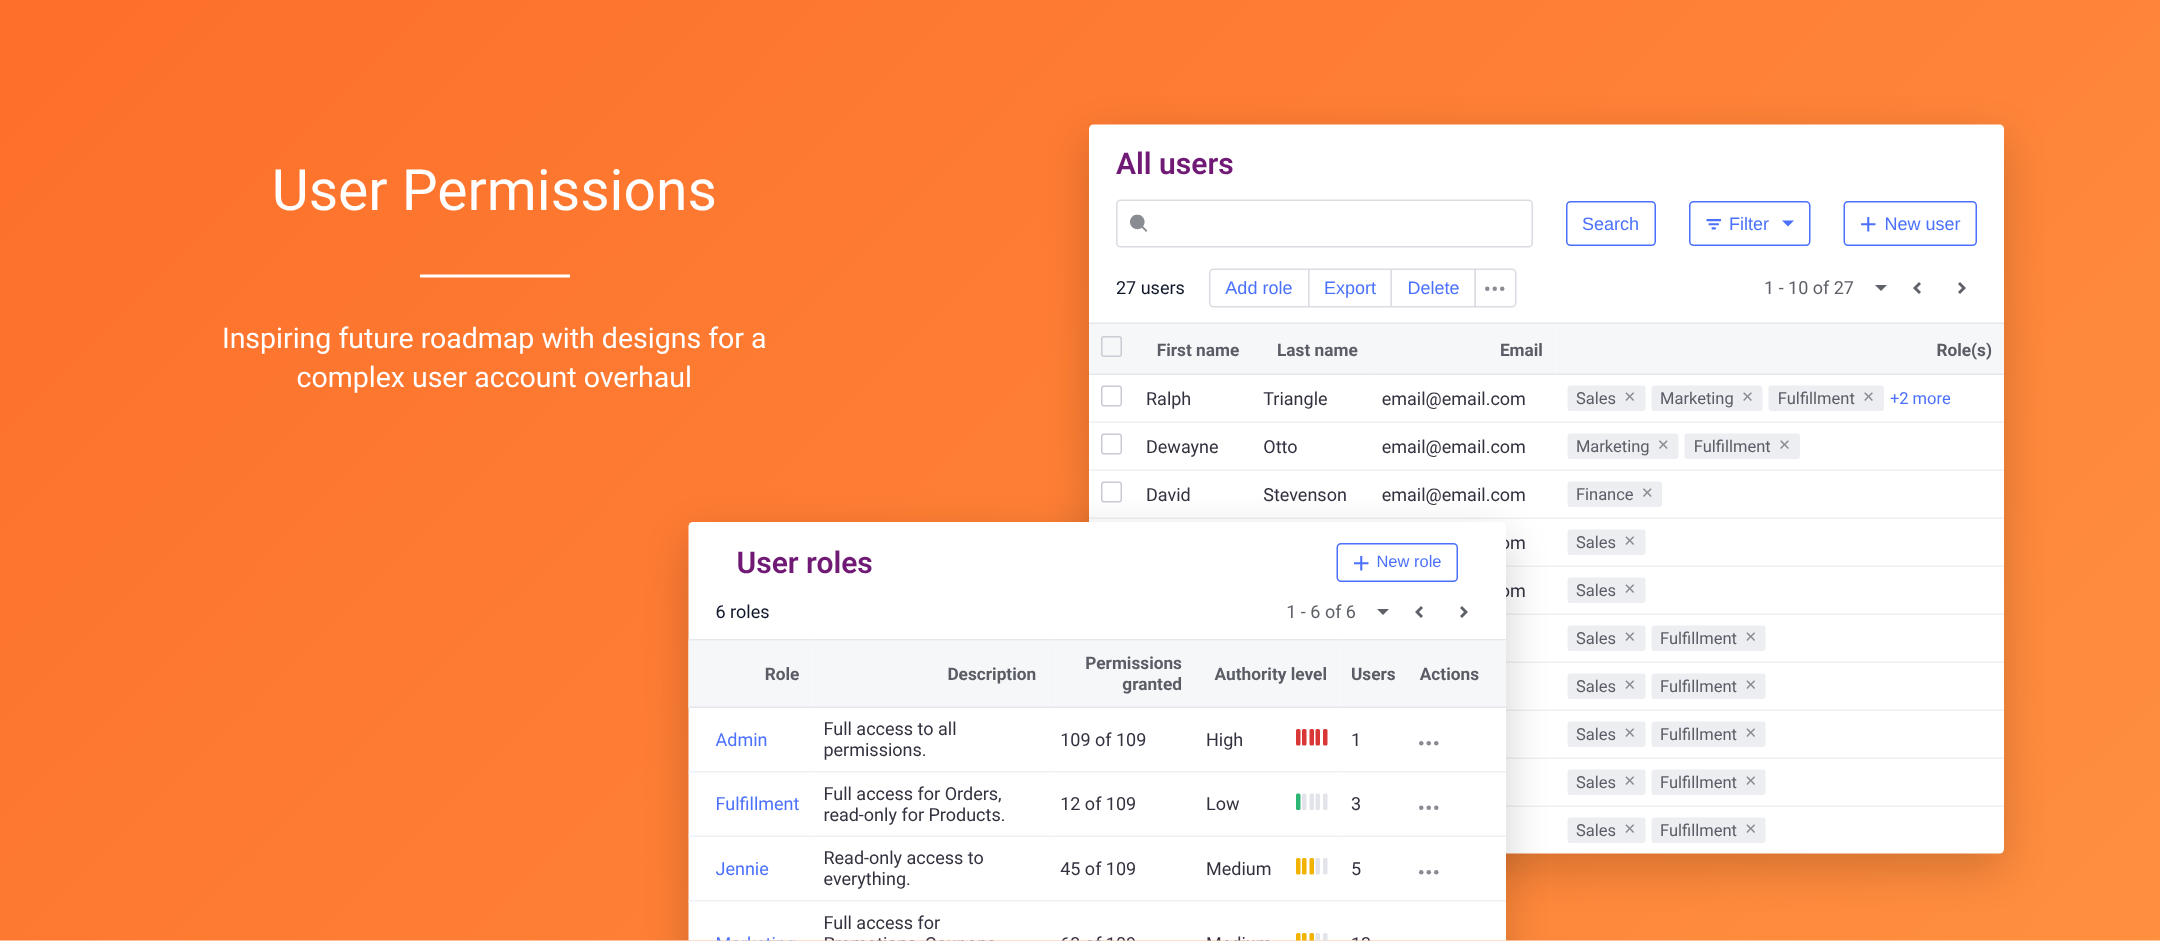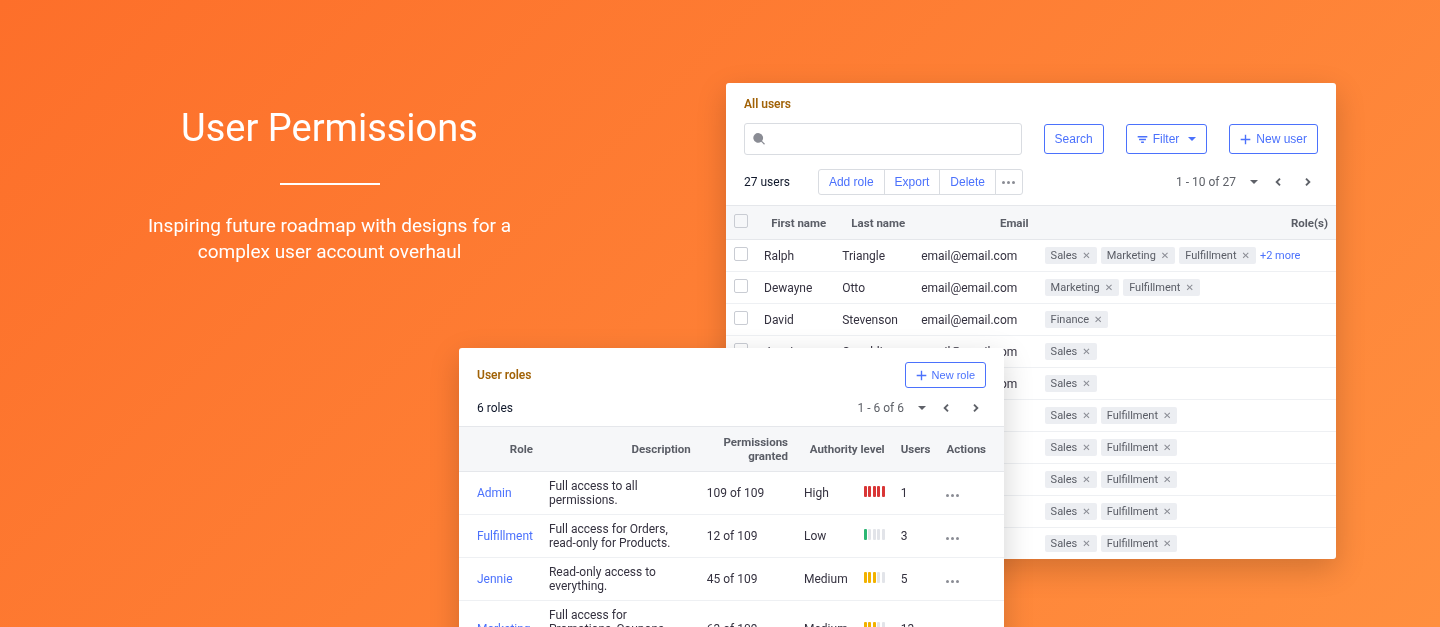--- a/index.html
+++ b/index.html
@@ -49,23 +49,23 @@
 }
 .roles-card {
   left: 459px;
   top: 348px;
   width: 545px;
 }
 .card-header {
   padding: 14px 18px 12px;
 }
 .card-title {
-  font-size: 12px;
+  font-size: 20px;
   font-weight: 600;
-  color: #a16207;
+  color: #701a75;
 }
 .search-row {
   display: flex;
   gap: 22px;
   padding: 0 18px 10px;
   align-items: center;
 }
 .search-input-wrap {
   flex: 1;
   display: flex;
@@ -104,21 +104,21 @@
 .mini-btn {
   height: 26px;
   padding: 0 10px;
   font-size: 12px;
   color: #4b71fc;
   background: #fff;
   border: 1px solid #d9dce1;
   margin-left: -1px;
   cursor: pointer;
 }
-.mini-btn:first-child { border-radius: 3px 0 0 3px; margin-left: 16px; }
+.mini-btn:first-child { border-radius: 3px 0 0 3px; margin-left: 4px; }
 .mini-btn:last-child { border-radius: 0 3px 3px 0; }
 .more-btn { height: 26px; width: 28px; display:flex; align-items:center; justify-content:center; }
 .spacer { flex: 1; }
 .pager {
   display: flex;
   align-items: center;
   gap: 10px;
   color: #5e6168;
   font-size: 12px;
 }
@@ -148,40 +148,39 @@
 .tbl tr:last-child td { border-bottom: none; }
 .chk-col { width: 30px; text-align:center; }
 .chk {
   width: 14px; height: 14px;
   border: 1px solid #c9ccd3;
   border-radius: 2px;
   display: inline-block;
 }
 .role-chip {
   display: inline-flex;
-  align-items: center;
   gap: 5px;
   background: #eceef2;
   color: #5a5d66;
   font-size: 11px;
   padding: 2px 6px;
   border-radius: 2px;
   margin-right: 4px;
 }
 .role-chip .x { font-size: 10px; color: #8a8c94; cursor: pointer; }
 .more-link { color: #4b71fc; font-size: 11px; }
 .link { color: #4b71fc; text-decoration: none; }
 .roles-action-row {
   display: flex; align-items: center;
   padding: 0 18px 8px;
   font-size: 12px;
 }
 .roles-header {
   display: flex; align-items: center; justify-content: space-between;
-  padding: 14px 18px 10px;
+  padding: 14px 32px 10px;
 }
 .meter {
   display: inline-flex;
   gap: 1.5px;
 }
 .meter span {
   width: 3px; height: 11px; border-radius: 1px;
   background: #e2e4e9;
 }
 .meter.high span.on { background: #d93636; }

